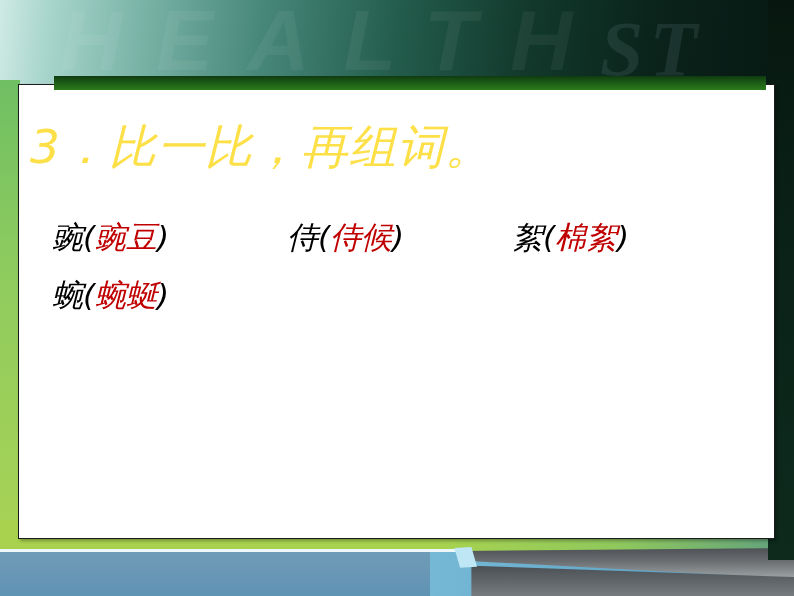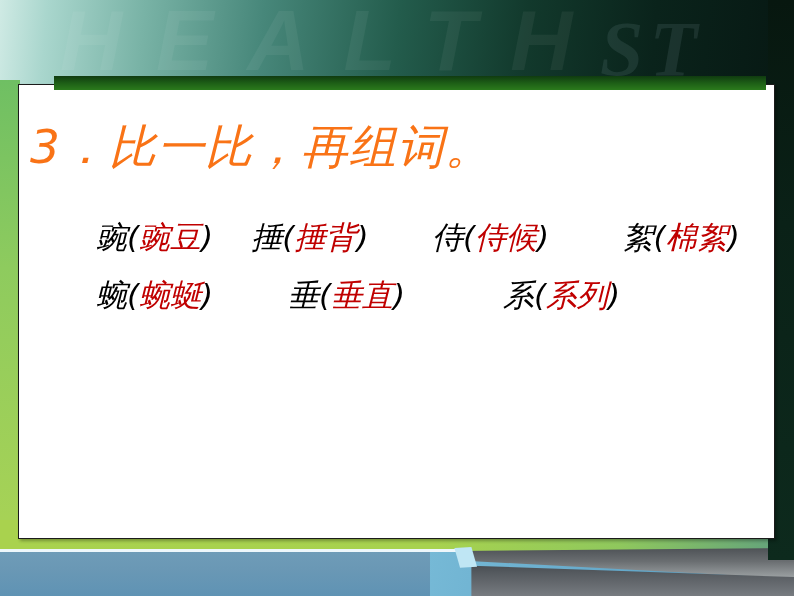--- a/index.html
+++ b/index.html
@@ -188,21 +188,21 @@
   }
 
   
   .heading {
     position: absolute;
     left: 30px;
     top: 116px;
     font-family: "DejaVu Sans", "Liberation Sans", sans-serif;
     font-size: 47px;
     font-weight: 400;
-    color: #f97316;
+    color: #fde047;
     white-space: nowrap;
     letter-spacing: 1px;
   }
 
   
   .rows {
     position: absolute;
     left: 52px;
     top: 208px;
     width: 700px;
@@ -215,21 +215,21 @@
   }
   .cell {
     font-family: "DejaVu Sans", "Liberation Sans", sans-serif;
     font-size: 31px;
     color: #000000;
     line-height: 58px;
   }
   .cell .ans {
     color: #c00000;
   }
-  .c0 { width: 192px; margin-left: 44px; }
+  .c0 { width: 192px; }
   .c1 { width: 170px; }
   .c2 { width: 180px; margin-left: 43px; }
   .c3 { width: 160px; margin-left: 45px; }
 </style>
 </head>
 <body>
 
 <div id="slide">
 
   <div class="bg-base"></div>
@@ -249,24 +249,21 @@
   <div class="bg-right-dark"></div>
 
   <div class="panel"></div>
   <div class="panel-topbar"></div>
 
   <div class="heading">3．比一比，再组词。</div>
 
   <div class="rows">
     <div class="row">
       <div class="cell c0"><span>豌</span><span>(</span><span class="ans">豌豆</span><span>)</span></div>
-      <div class="cell c1"><span>捶</span><span>(</span><span class="ans">捶背</span><span>)</span></div>
       <div class="cell c2"><span>侍</span><span>(</span><span class="ans">侍候</span><span>)</span></div>
       <div class="cell c3"><span>絮</span><span>(</span><span class="ans">棉絮</span><span>)</span></div>
     </div>
     <div class="row">
       <div class="cell c0"><span>蜿</span><span>(</span><span class="ans">蜿蜒</span><span>)</span></div>
-      <div class="cell c1"><span>垂</span><span>(</span><span class="ans">垂直</span><span>)</span></div>
-      <div class="cell c3"><span>系</span><span>(</span><span class="ans">系列</span><span>)</span></div>
     </div>
   </div>
 
 </div>
 
 </body></html>

